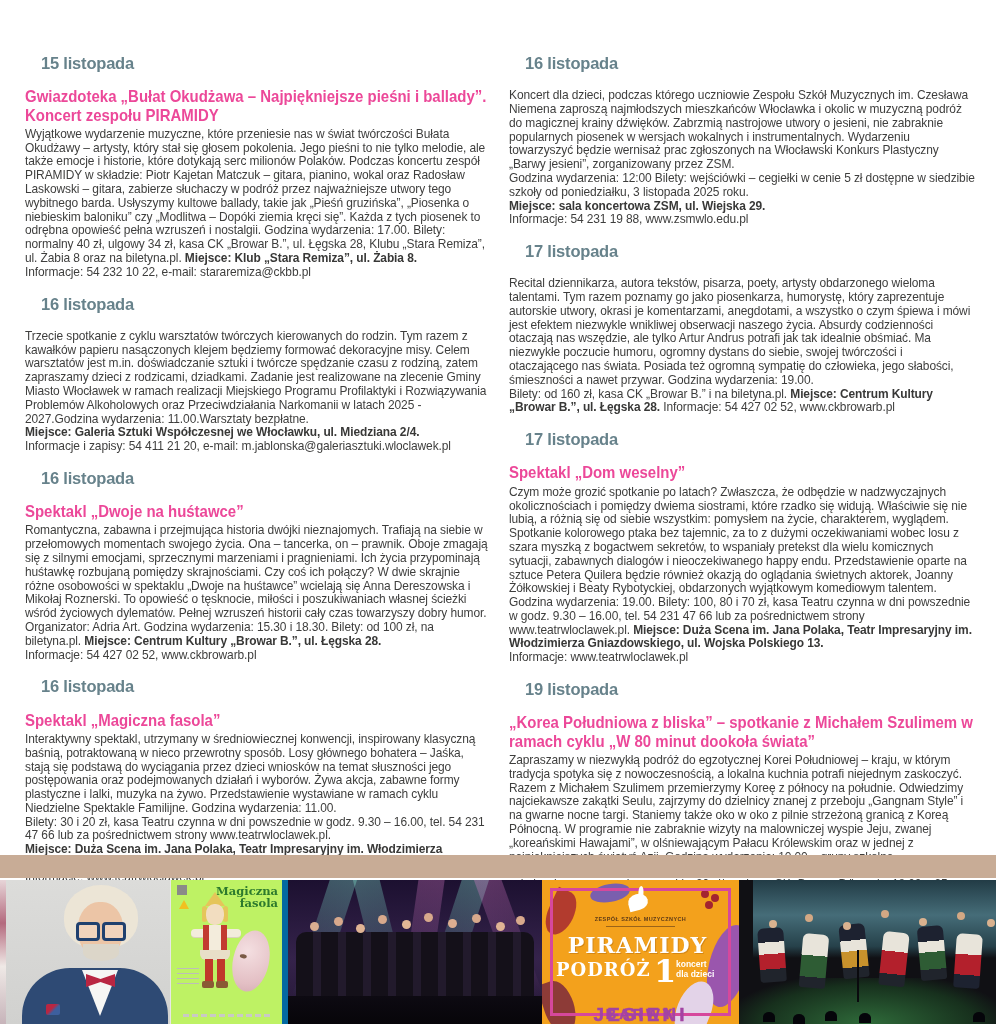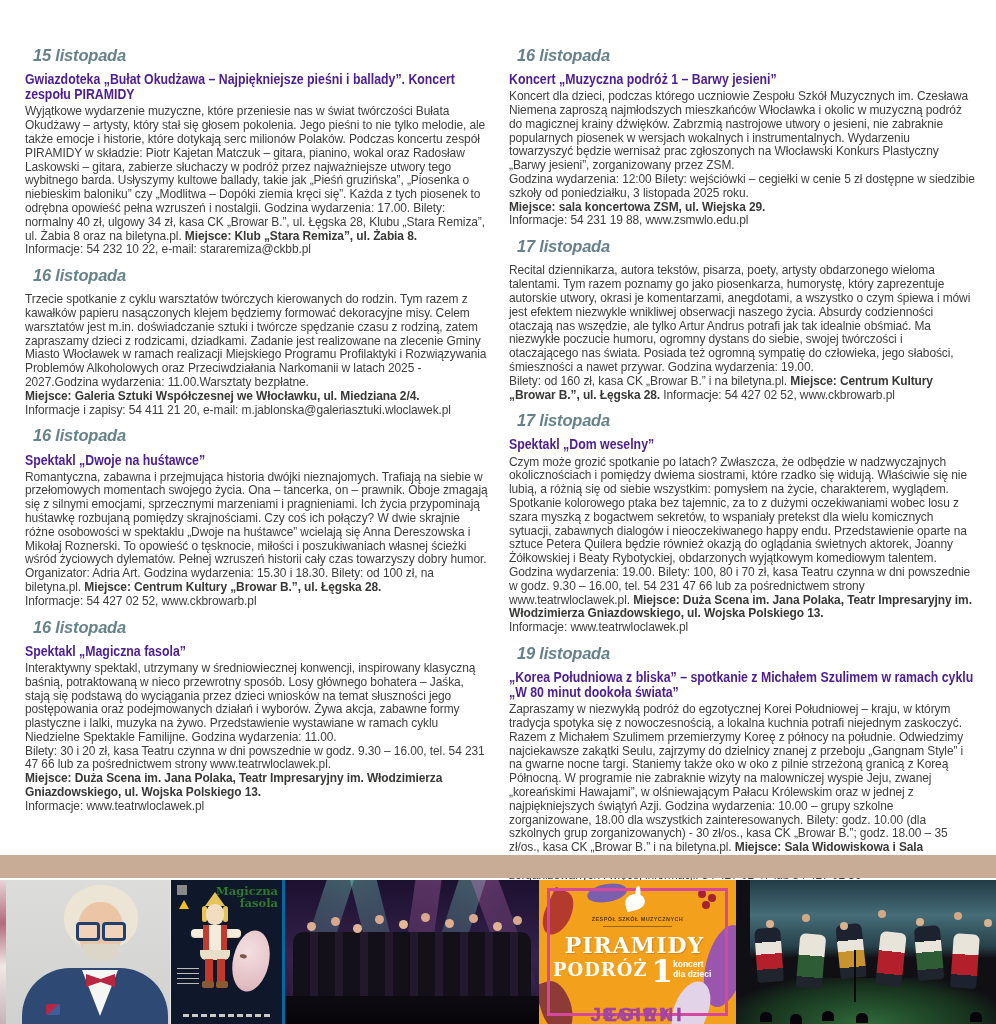--- a/index.html
+++ b/index.html
@@ -1,22 +1,22 @@
 <!DOCTYPE html>
 <html lang="pl"><head>
 <meta charset="utf-8">
 <style>
   html,body{margin:0;padding:0;background:#ffffff;}
   .page{position:relative;width:996px;height:1024px;overflow:hidden;background:#fff;
         font-family:"Liberation Sans",sans-serif;}
   .cols{display:flex;gap:18px;padding:38px 21px 0 25px;}
   .col{width:466px;}
   .event{margin-bottom:10px;}
-  .date{margin:8px;color:#67828B;font-size:16.5px;font-weight:bold;letter-spacing:-0.2px;line-height:1.1;font-style:italic;}
-  .title{margin:0 0 2px 0;color:#4c1d95;font-size:14px;font-weight:bold;line-height:1.08;}
+  .date{margin:16px;color:#67828B;font-size:16.5px;font-weight:bold;letter-spacing:-0.2px;line-height:1.1;}
+  .title{margin:0 0 2px 0;color:#ec4899;font-size:17px;font-weight:bold;line-height:1.08;}
   .title .cx{transform:scaleX(0.88);width:113.6%;}
   .body{margin:0;color:#3E3E3D;font-size:13px;line-height:13.8px;letter-spacing:-0.1px;}
   .cx{display:block;transform:scaleX(0.92);transform-origin:0 0;width:108.7%;}
   .body strong.b{font-weight:bold;color:#383837;}
   
   .footer{position:absolute;left:0;right:0;bottom:0;}
   .divider-bar{height:23px;background:#C8AC96;margin-bottom:2px;}
   .strip{display:flex;height:144px;overflow:hidden;}
   .strip>*{position:relative;overflow:hidden;flex:none;}
   .sliver{width:6px;background:linear-gradient(180deg,#e7d5d8,#b46a7e 30%,#efe9e6 60%,#c7b4ba);}
@@ -25,21 +25,21 @@
   .pp-hair{position:absolute;left:58px;top:5px;width:74px;height:64px;background:#ece5d6;border-radius:50% 50% 44% 44%;}
   .pp-face{position:absolute;left:72px;top:22px;width:45px;height:55px;background:#ecc5a6;border-radius:46%;}
   .pp-lens{position:absolute;top:42px;width:18px;height:13px;border:3px solid #20406e;border-radius:4px;background:rgba(255,255,255,.25);}
   .pp-lens.l{left:70px;} .pp-lens.r{left:96px;}
   .pp-beard{position:absolute;left:77px;top:64px;width:36px;height:17px;background:#dcd6c9;border-radius:0 0 50% 50%;}
   .pp-suit{position:absolute;left:16px;top:88px;width:146px;height:60px;background:#2e4a74;border-radius:48px 48px 0 0;}
   .pp-shirt{position:absolute;left:76px;top:90px;width:36px;height:46px;background:#f6f6f4;clip-path:polygon(0 0,100% 0,50% 100%);}
   .pp-bow{position:absolute;left:80px;top:94px;width:29px;height:13px;background:#b92642;clip-path:polygon(0 0,50% 38%,100% 0,100% 100%,50% 62%,0 100%);}
   .pp-square{position:absolute;left:40px;top:124px;width:14px;height:11px;background:linear-gradient(135deg,#b92642 40%,#3d5f9e 60%);border-radius:2px;}
   
-  .ph-fasola{width:111px;background:#0f172a;border-left:1px solid #e8e8e6;border-right:3px solid #0369a1;}
+  .ph-fasola{width:111px;background:#bef264;border-left:1px solid #e8e8e6;border-right:6px solid #0369a1;}
   .fa-logo{position:absolute;left:6px;top:5px;width:10px;height:10px;background:#8a8a88;}
   .fa-warn{position:absolute;left:8px;top:20px;width:10px;height:9px;background:#f0c020;clip-path:polygon(50% 0,0 100%,100% 100%);}
   .fa-title{position:absolute;right:4px;top:5px;width:62px;text-align:right;color:#2d7a2d;
             font-family:"DejaVu Serif",serif;font-weight:bold;font-size:11.5px;line-height:12px;}
   .fa-hat{position:absolute;left:34px;top:12px;width:20px;height:14px;background:#e5c55a;clip-path:polygon(50% 0,0 100%,100% 100%);}
   .fa-head{position:absolute;left:35px;top:24px;width:18px;height:21px;background:#f2ddc0;border-radius:45%;}
   .fa-hairL{position:absolute;left:31px;top:26px;width:5px;height:16px;background:#e5c55a;border-radius:3px;}
   .fa-hairR{position:absolute;left:52px;top:26px;width:5px;height:16px;background:#e5c55a;border-radius:3px;}
   .fa-arms{position:absolute;left:20px;top:49px;width:50px;height:8px;background:#f3ecdc;border-radius:4px;box-shadow:0 1px 0 #dcd2bd;}
   .fa-body{position:absolute;left:32px;top:45px;width:24px;height:27px;
@@ -152,23 +152,20 @@
             <span class="cx">Spektakl „Magiczna fasola”</span>
           </h2>
           <p class="body">
             <span class="cx"><span>Interaktywny spektakl, utrzymany w średniowiecznej konwencji, inspirowany klasyczną baśnią, potraktowaną w nieco przewrotny sposób. Losy głównego bohatera – Jaśka, stają się podstawą do wyciągania przez dzieci wniosków na temat słuszności jego postępowania oraz podejmowanych działań i wyborów. Żywa akcja, zabawne formy plastyczne i lalki, muzyka na żywo. Przedstawienie wystawiane w ramach cyklu Niedzielne Spektakle Familijne. Godzina wydarzenia: 11.00.</span><br><span>Bilety: 30 i 20 zł, kasa Teatru czynna w dni powszednie w godz. 9.30 – 16.00, tel. 54 231 47 66 lub za pośrednictwem strony www.teatrwloclawek.pl.</span><br><strong class="b">Miejsce: Duża Scena im. Jana Polaka, Teatr Impresaryjny im. Włodzimierza Gniazdowskiego, ul. Wojska Polskiego 13.</strong><br><span>Informacje: www.teatrwloclawek.pl</span></span>
           </p>
         </section>
       </div>
     <div class="col">
         <section class="event">
           <h3 class="date">16 listopada</h3>
-          <h2 class="title">
-            <span class="cx">Koncert „Muzyczna podróż 1 – Barwy jesieni”</span>
-          </h2>
           <p class="body">
             <span class="cx"><span>Koncert dla dzieci, podczas którego uczniowie Zespołu Szkół Muzycznych im. Czesława Niemena zaproszą najmłodszych mieszkańców Włocławka i okolic w muzyczną podróż do magicznej krainy dźwięków. Zabrzmią nastrojowe utwory o jesieni, nie zabraknie popularnych piosenek w wersjach wokalnych i instrumentalnych. Wydarzeniu towarzyszyć będzie wernisaż prac zgłoszonych na Włocławski Konkurs Plastyczny „Barwy jesieni”, zorganizowany przez ZSM.</span><br><span>Godzina wydarzenia: 12:00 Bilety: wejściówki – cegiełki w cenie 5 zł dostępne w siedzibie szkoły od poniedziałku, 3 listopada 2025 roku.</span><br><strong class="b">Miejsce: sala koncertowa ZSM, ul. Wiejska 29.</strong><br><span>Informacje: 54 231 19 88, www.zsmwlo.edu.pl</span></span>
           </p>
         </section>
         <section class="event">
           <h3 class="date">17 listopada</h3>
           <p class="body">
             <span class="cx"><span>Recital dziennikarza, autora tekstów, pisarza, poety, artysty obdarzonego wieloma talentami. Tym razem poznamy go jako piosenkarza, humorystę, który zaprezentuje autorskie utwory, okrasi je komentarzami, anegdotami, a wszystko o czym śpiewa i mówi jest efektem niezwykle wnikliwej obserwacji naszego życia. Absurdy codzienności otaczają nas wszędzie, ale tylko Artur Andrus potrafi jak tak idealnie obśmiać. Ma niezwykłe poczucie humoru, ogromny dystans do siebie, swojej twórczości i otaczającego nas świata. Posiada też ogromną sympatię do człowieka, jego słabości, śmieszności a nawet przywar. Godzina wydarzenia: 19.00.</span><br><span>Bilety: od 160 zł, kasa CK „Browar B.” i na biletyna.pl. </span><strong class="b">Miejsce: Centrum Kultury „Browar B.”, ul. Łęgska 28.</strong><span> Informacje: 54 427 02 52, www.ckbrowarb.pl</span></span>
           </p>
         </section>

